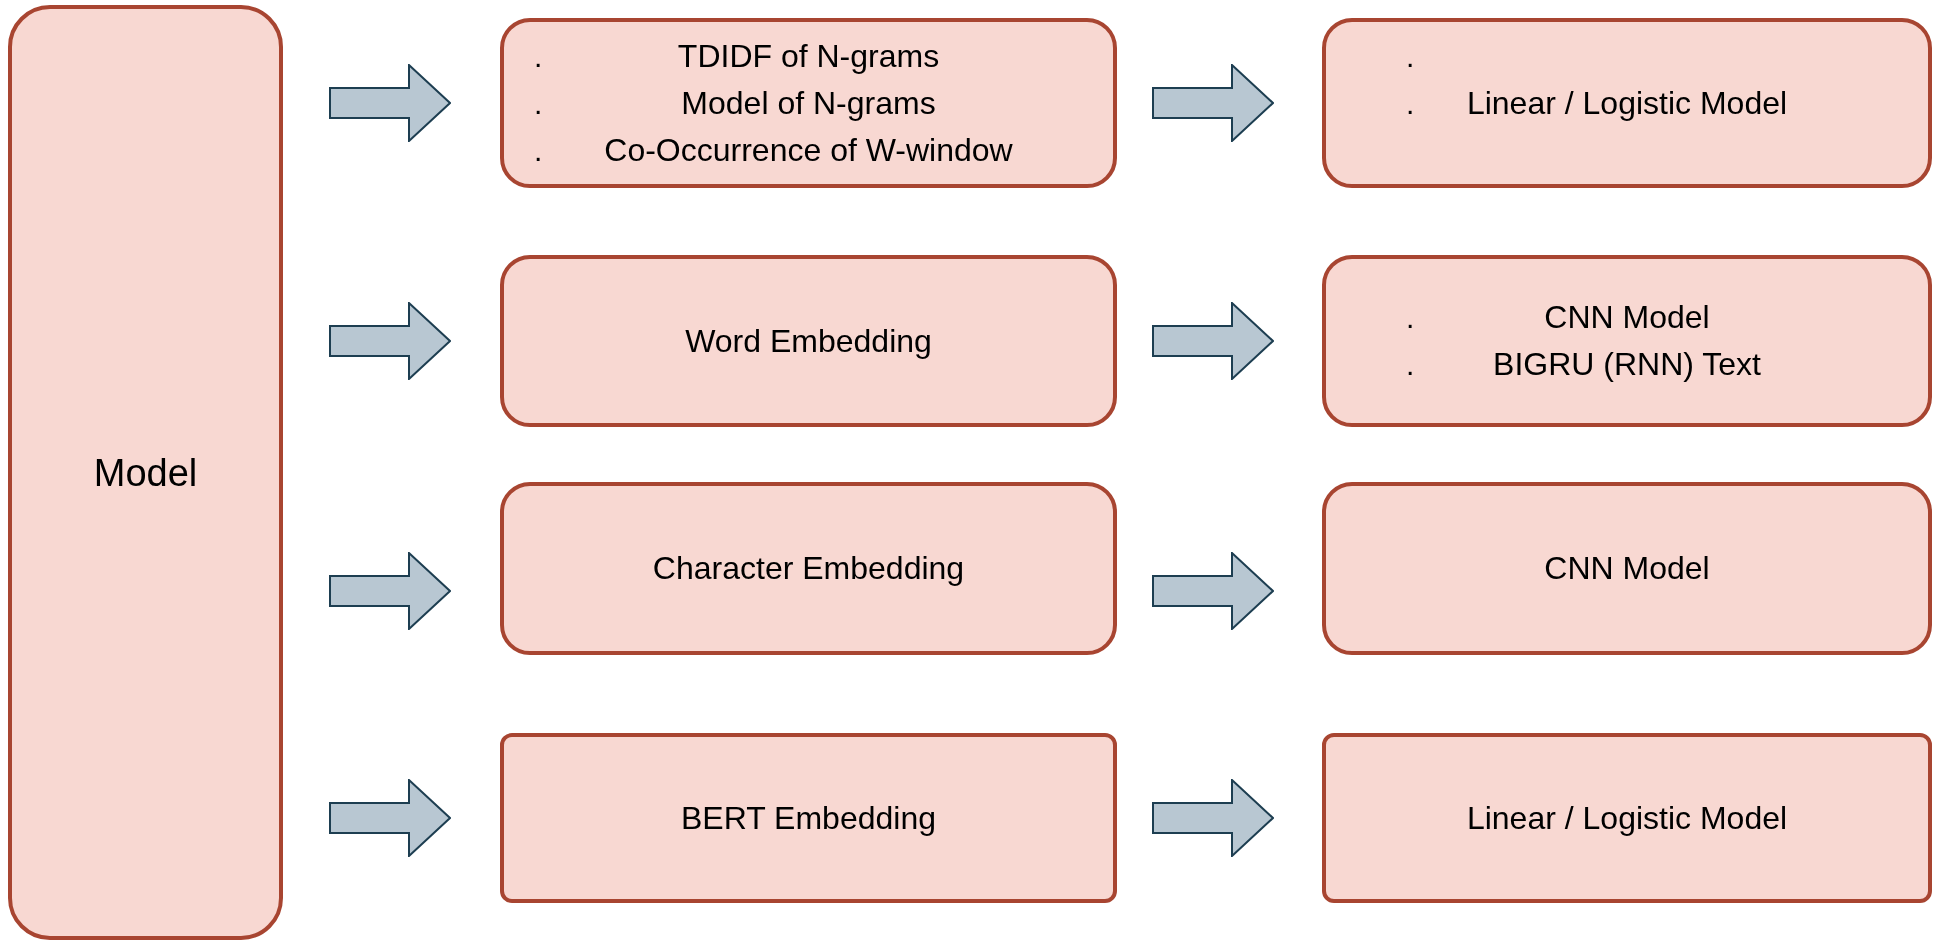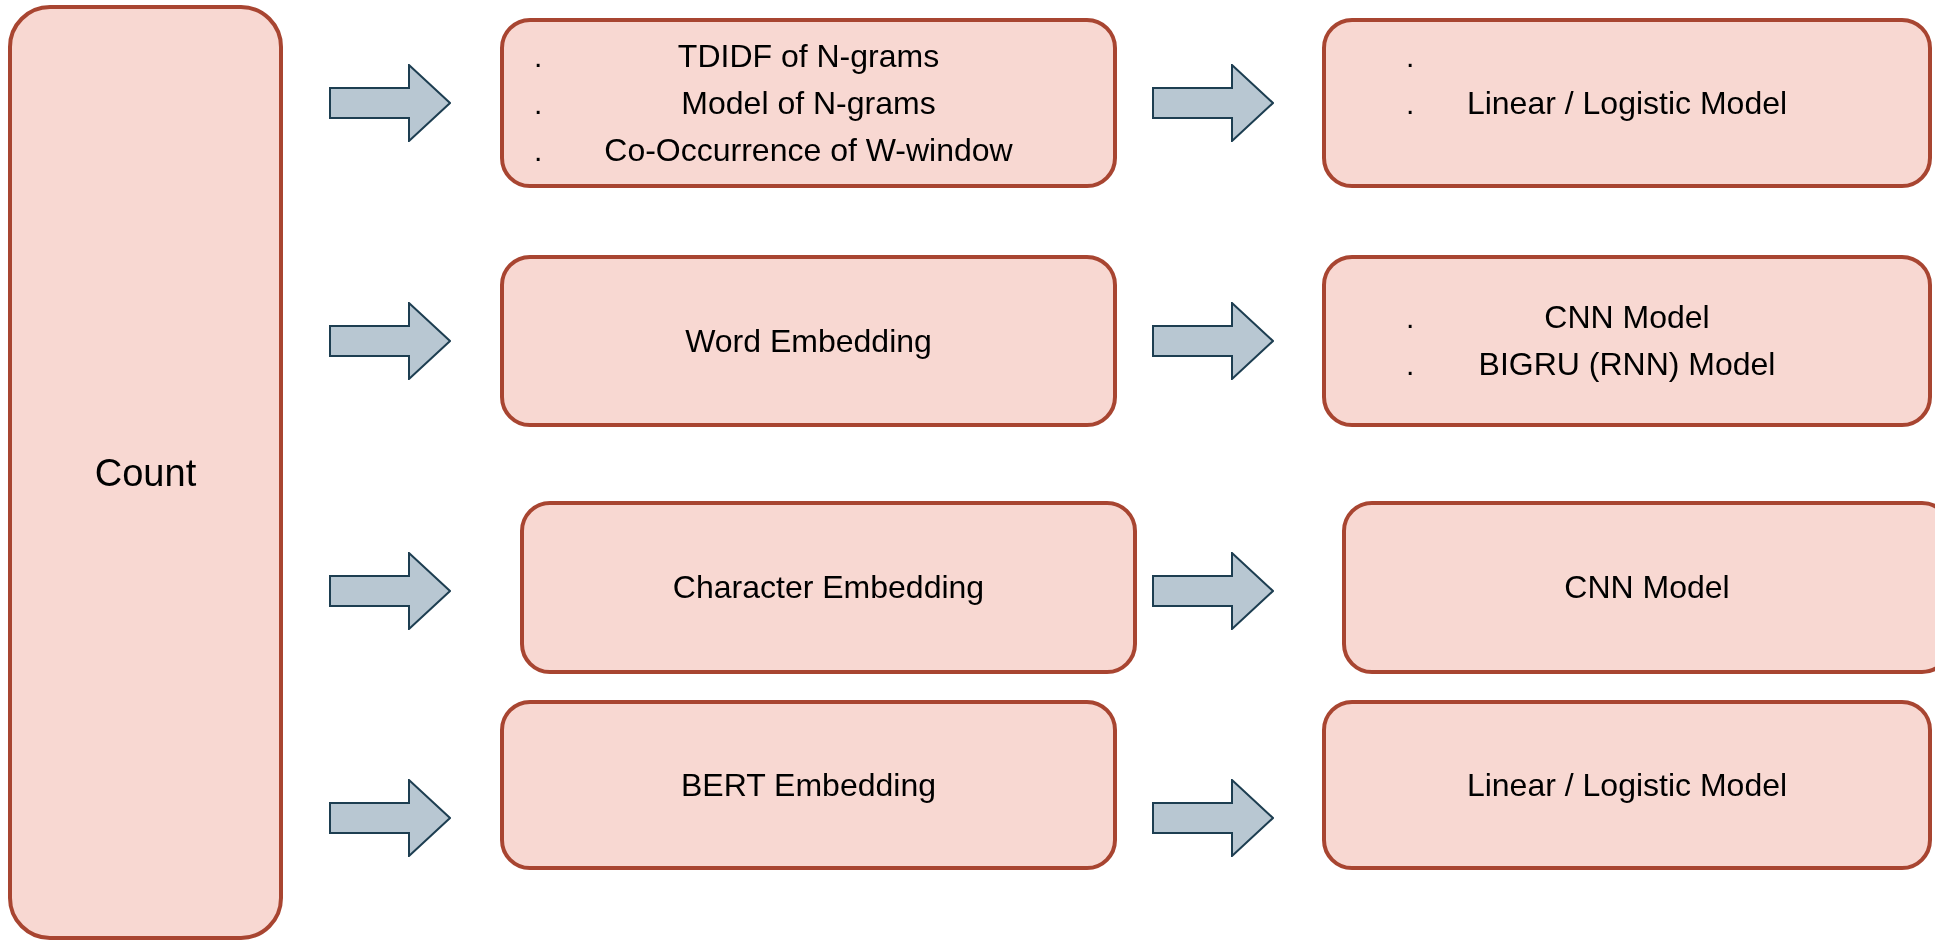--- a/index.html
+++ b/index.html
@@ -52,22 +52,22 @@
     border-radius: 42px;
     font-size: 38px;
     line-height: 50px;
   }
 
   .mid   { left: 500px;  width: 617px; }
   .right { left: 1322px; width: 610px; }
 
   .r0 { top: 18px;  height: 170px; }
   .r1 { top: 255px; height: 172px; }
-  .r2 { top: 501px; height: 173px; margin-left: 20px; }
-  .r3 { top: 700px; height: 170px; }
+  .r2 { top: 482px; height: 173px; }
+  .r3 { top: 733px; height: 170px; border-radius: 12px; }
 
   .arrow {
     position: absolute;
     width: 122px;
     height: 78px;
   }
   .arrow polygon {
     stroke: #1d3e51;
     stroke-width: 2;
     stroke-linejoin: miter;
@@ -79,21 +79,21 @@
   .a2 { top: 552px; }
   .a3 { top: 779px; }
 </style>
 </head>
 <body>
 
 <div class="canvas">
 
   <div class="box source">
     <div class="line">
-      <span>Count</span>
+      <span>Model</span>
     </div>
   </div>
 
   <svg class="arrow aleft a0" viewBox="0 0 122 78">
     <polygon points="1,24 80,24 80,1 121,39 80,77 80,54 1,54" fill="#b8c7d2"></polygon>
   </svg>
   <div class="box mid r0">
     <div class="line">
       <span class="bullet">.</span>
       <span>TDIDF of N-grams</span>
@@ -131,21 +131,21 @@
   <svg class="arrow amid a1" viewBox="0 0 122 78">
     <polygon points="1,24 80,24 80,1 121,39 80,77 80,54 1,54" fill="#b8c7d2"></polygon>
   </svg>
   <div class="box right r1">
     <div class="line">
       <span class="bullet">.</span>
       <span>CNN Model</span>
     </div>
     <div class="line">
       <span class="bullet">.</span>
-      <span>BIGRU (RNN) Model</span>
+      <span>BIGRU (RNN) Text</span>
     </div>
   </div>
 
   <svg class="arrow aleft a2" viewBox="0 0 122 78">
     <polygon points="1,24 80,24 80,1 121,39 80,77 80,54 1,54" fill="#b8c7d2"></polygon>
   </svg>
   <div class="box mid r2">
     <div class="line">
       <span>Character Embedding</span>
     </div>

